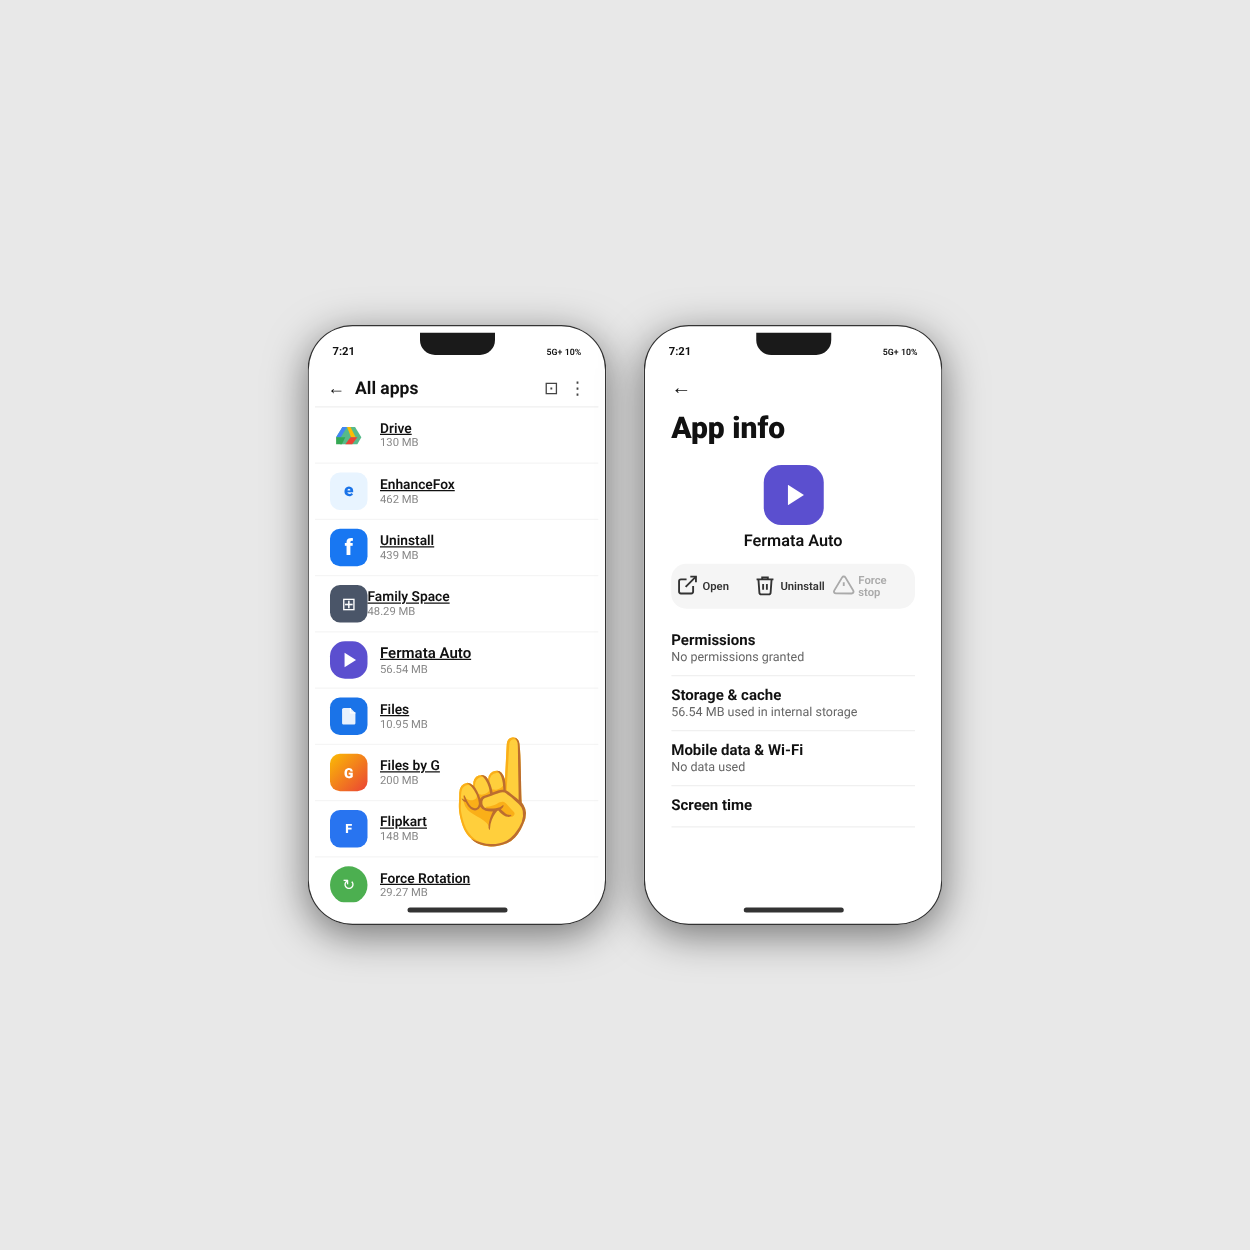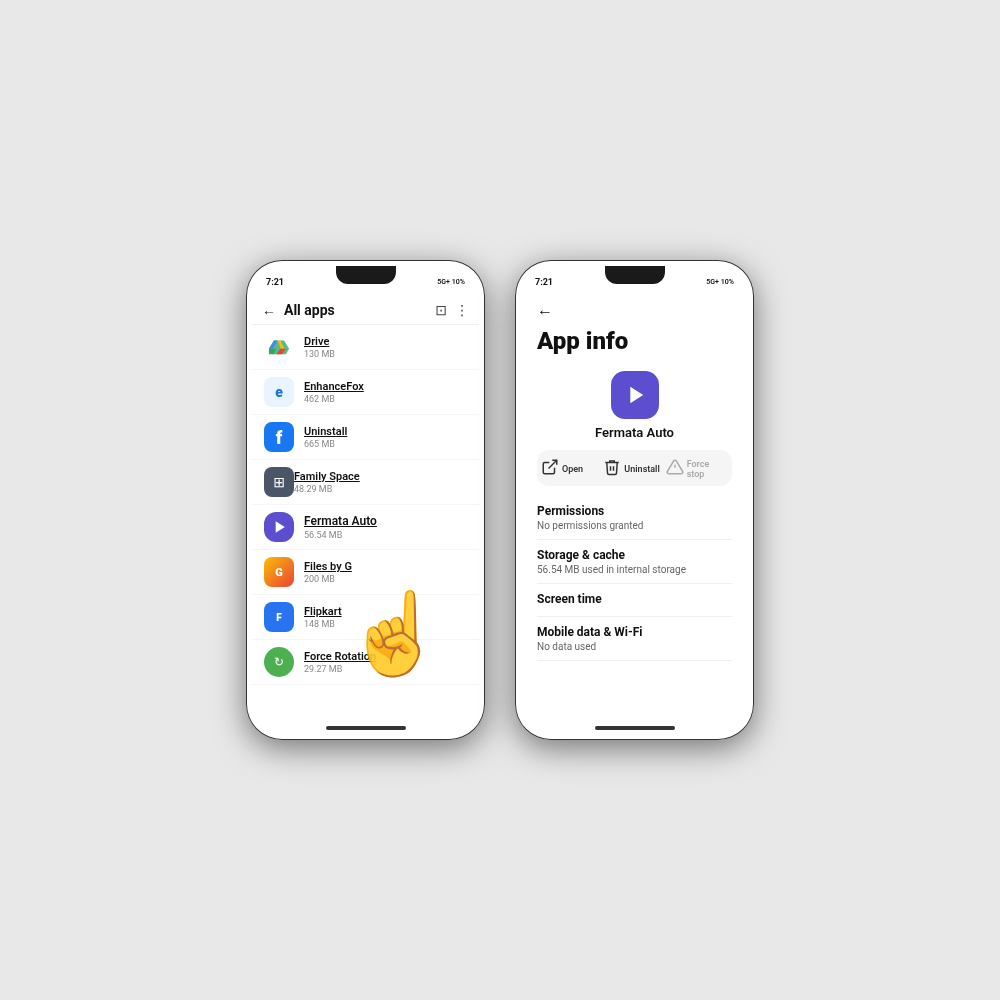--- a/index.html
+++ b/index.html
@@ -366,21 +366,21 @@
           <div class="app-info" style="margin-left:10px">
             <div class="app-name">EnhanceFox</div>
             <div class="app-size">462 MB</div>
           </div>
         </div>
 
         <div class="app-item">
           <div class="app-icon-wrap icon-facebook">f</div>
           <div class="app-info">
             <div class="app-name">Uninstall</div>
-            <div class="app-size">665 MB</div>
+            <div class="app-size">439 MB</div>
           </div>
         </div>
 
         <div class="app-item">
           <div class="familyspace-icon">⊞</div>
           <div class="app-info" style="">
             <div class="app-name">Family Space</div>
             <div class="app-size">48.29 MB</div>
           </div>
         </div>
@@ -390,20 +390,32 @@
             <svg width="20" height="20" viewBox="0 0 24 24">
               <path d="M8 5v14l11-7z" fill="white"></path>
             </svg>
           </div>
           <div class="app-info">
             <div class="app-name">Fermata Auto</div>
             <div class="app-size">56.54 MB</div>
           </div>
         </div>
 
+        <div class="app-item">
+          <div class="app-icon-wrap icon-files">
+            <svg width="16" height="16" viewBox="0 0 24 24">
+              <path d="M14 2H6c-1.1 0-2 .9-2 2v16c0 1.1.9 2 2 2h12c1.1 0 2-.9 2-2V8l-6-6z" fill="white" opacity="0.9"></path>
+              <path d="M14 2v6h6" fill="none" stroke="white" stroke-width="1.5"></path>
+            </svg>
+          </div>
+          <div class="app-info">
+            <div class="app-name">Files</div>
+            <div class="app-size">10.95 MB</div>
+          </div>
+        </div>
 
         <div class="app-item">
           <div class="filesby-icon">G</div>
           <div class="app-info" style="margin-left:10px">
             <div class="app-name">Files by G</div>
             <div class="app-size">200 MB</div>
           </div>
         </div>
 
         <div class="app-item">
@@ -496,26 +508,26 @@
         <div class="info-rows">
           <div class="info-row">
             <div class="info-row-title">Permissions</div>
             <div class="info-row-sub">No permissions granted</div>
           </div>
           <div class="info-row">
             <div class="info-row-title">Storage &amp; cache</div>
             <div class="info-row-sub">56.54 MB used in internal storage</div>
           </div>
           <div class="info-row">
+            <div class="info-row-title">Mobile data &amp; Wi-Fi</div>
+            <div class="info-row-sub">No data used</div>
+          </div>
+          <div class="info-row">
             <div class="info-row-title">Screen time</div>
             <div class="info-row-sub"></div>
-          </div>
-          <div class="info-row">
-            <div class="info-row-title">Mobile data &amp; Wi-Fi</div>
-            <div class="info-row-sub">No data used</div>
           </div>
         </div>
 
       </div>
     </div>
 
     <div class="home-indicator"></div>
   </div>
 </div>
 

